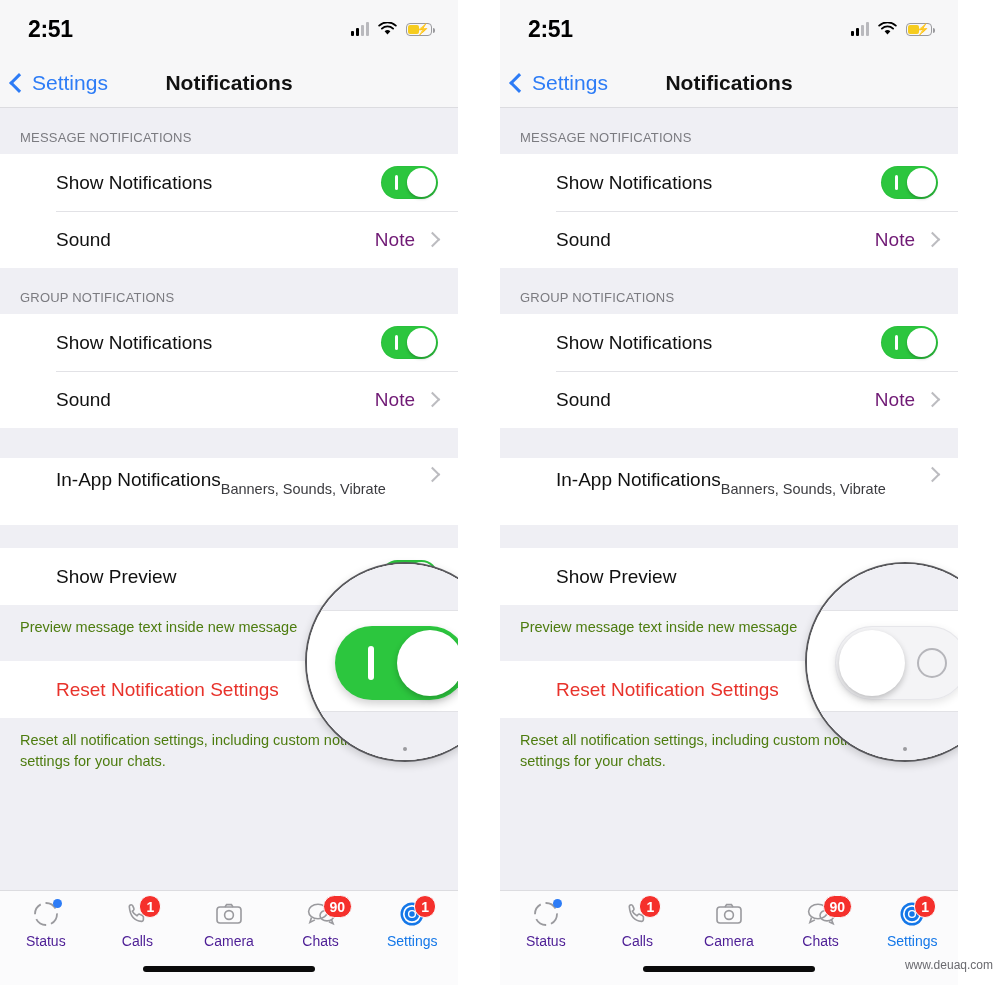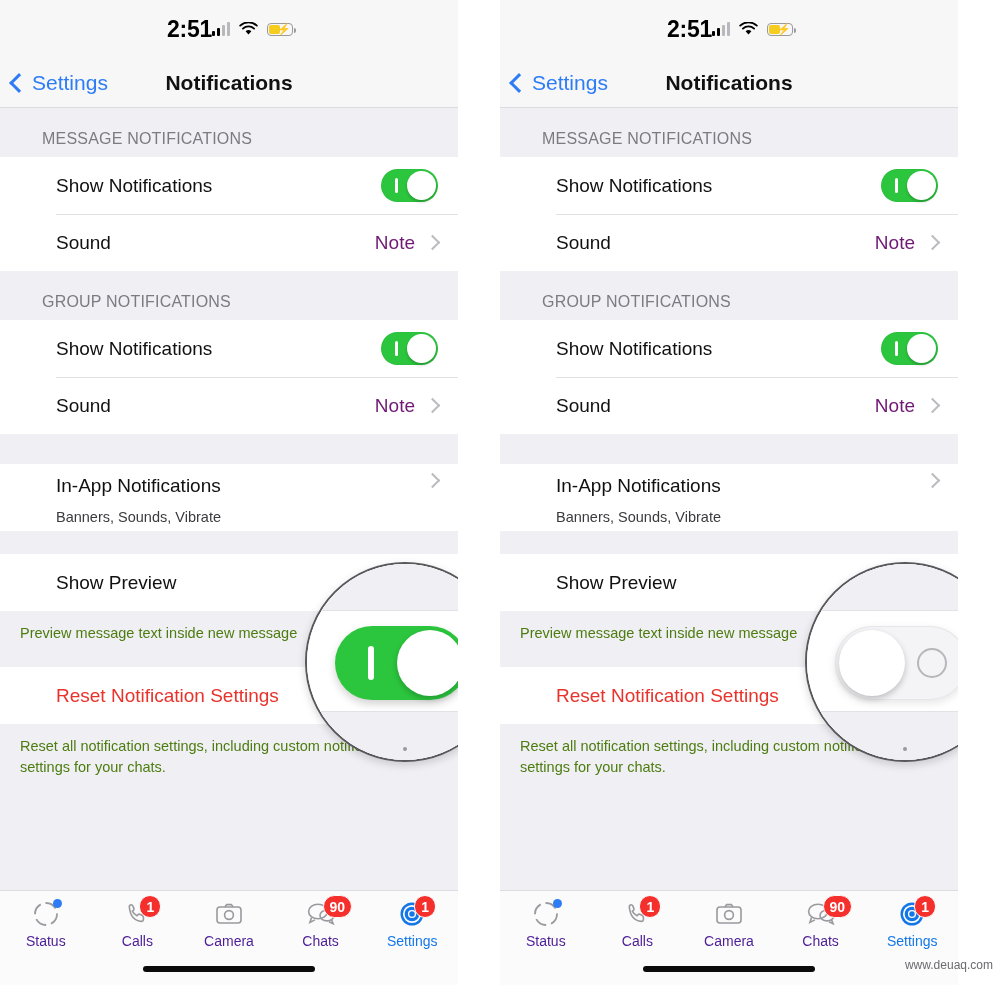--- a/index.html
+++ b/index.html
@@ -30,21 +30,21 @@
     flex: 0 0 458px;
   }
   .phone.right { margin-left: 0; }
 
   
   .statusbar {
     height: 58px;
     background: #f7f7f8;
     display: flex;
     align-items: center;
-    justify-content: center;
+    justify-content: space-between;
     padding: 0 26px 0 28px;
     box-sizing: border-box;
   }
   .status-time {
     font-size: 23px;
     font-weight: bold;
     color: #000;
     letter-spacing: -0.3px;
   }
   .status-right {
@@ -128,26 +128,25 @@
   }
 
   
   .content {
     background: #efeff4;
     height: 782px;
     overflow: hidden;
     position: relative;
   }
   .sec-header {
-    font-size: 16px;
+    font-size: 13px;
     color: #7b7b80;
     letter-spacing: 0.2px;
     padding: 22px 0 9px 20px;
     box-sizing: border-box;
-    margin-left: 22px;
   }
   .group { background: #ffffff; padding-left: 36px; }
   .row {
     height: 57px;
     display: flex;
     align-items: center;
     padding: 0 20px;
     background: #fff;
     box-sizing: border-box;
     position: relative;
@@ -155,21 +154,21 @@
   .row.tall { height: 67px; align-items: flex-start; padding-top: 11px; }
   .row + .row:before {
     content: "";
     position: absolute;
     left: 20px; right: 0; top: 0;
     height: 1px;
     background: #e2e2e6;
   }
   .row-label { font-size: 19px; color: #111; }
   .row-sub { font-size: 14.5px; color: #3b3b3f; margin-top: 12px; }
-  .row-left { display: flex; flex-direction: column; }
+  .row-left { display: flex; flex-direction: row; }
   .row-right {
     margin-left: auto;
     display: flex;
     align-items: center;
     gap: 12px;
   }
   .row-value { font-size: 19px; color: #701a75; }
   .chev-right {
     width: 9px; height: 9px;
     border-top: 2px solid #bcbcc0;

